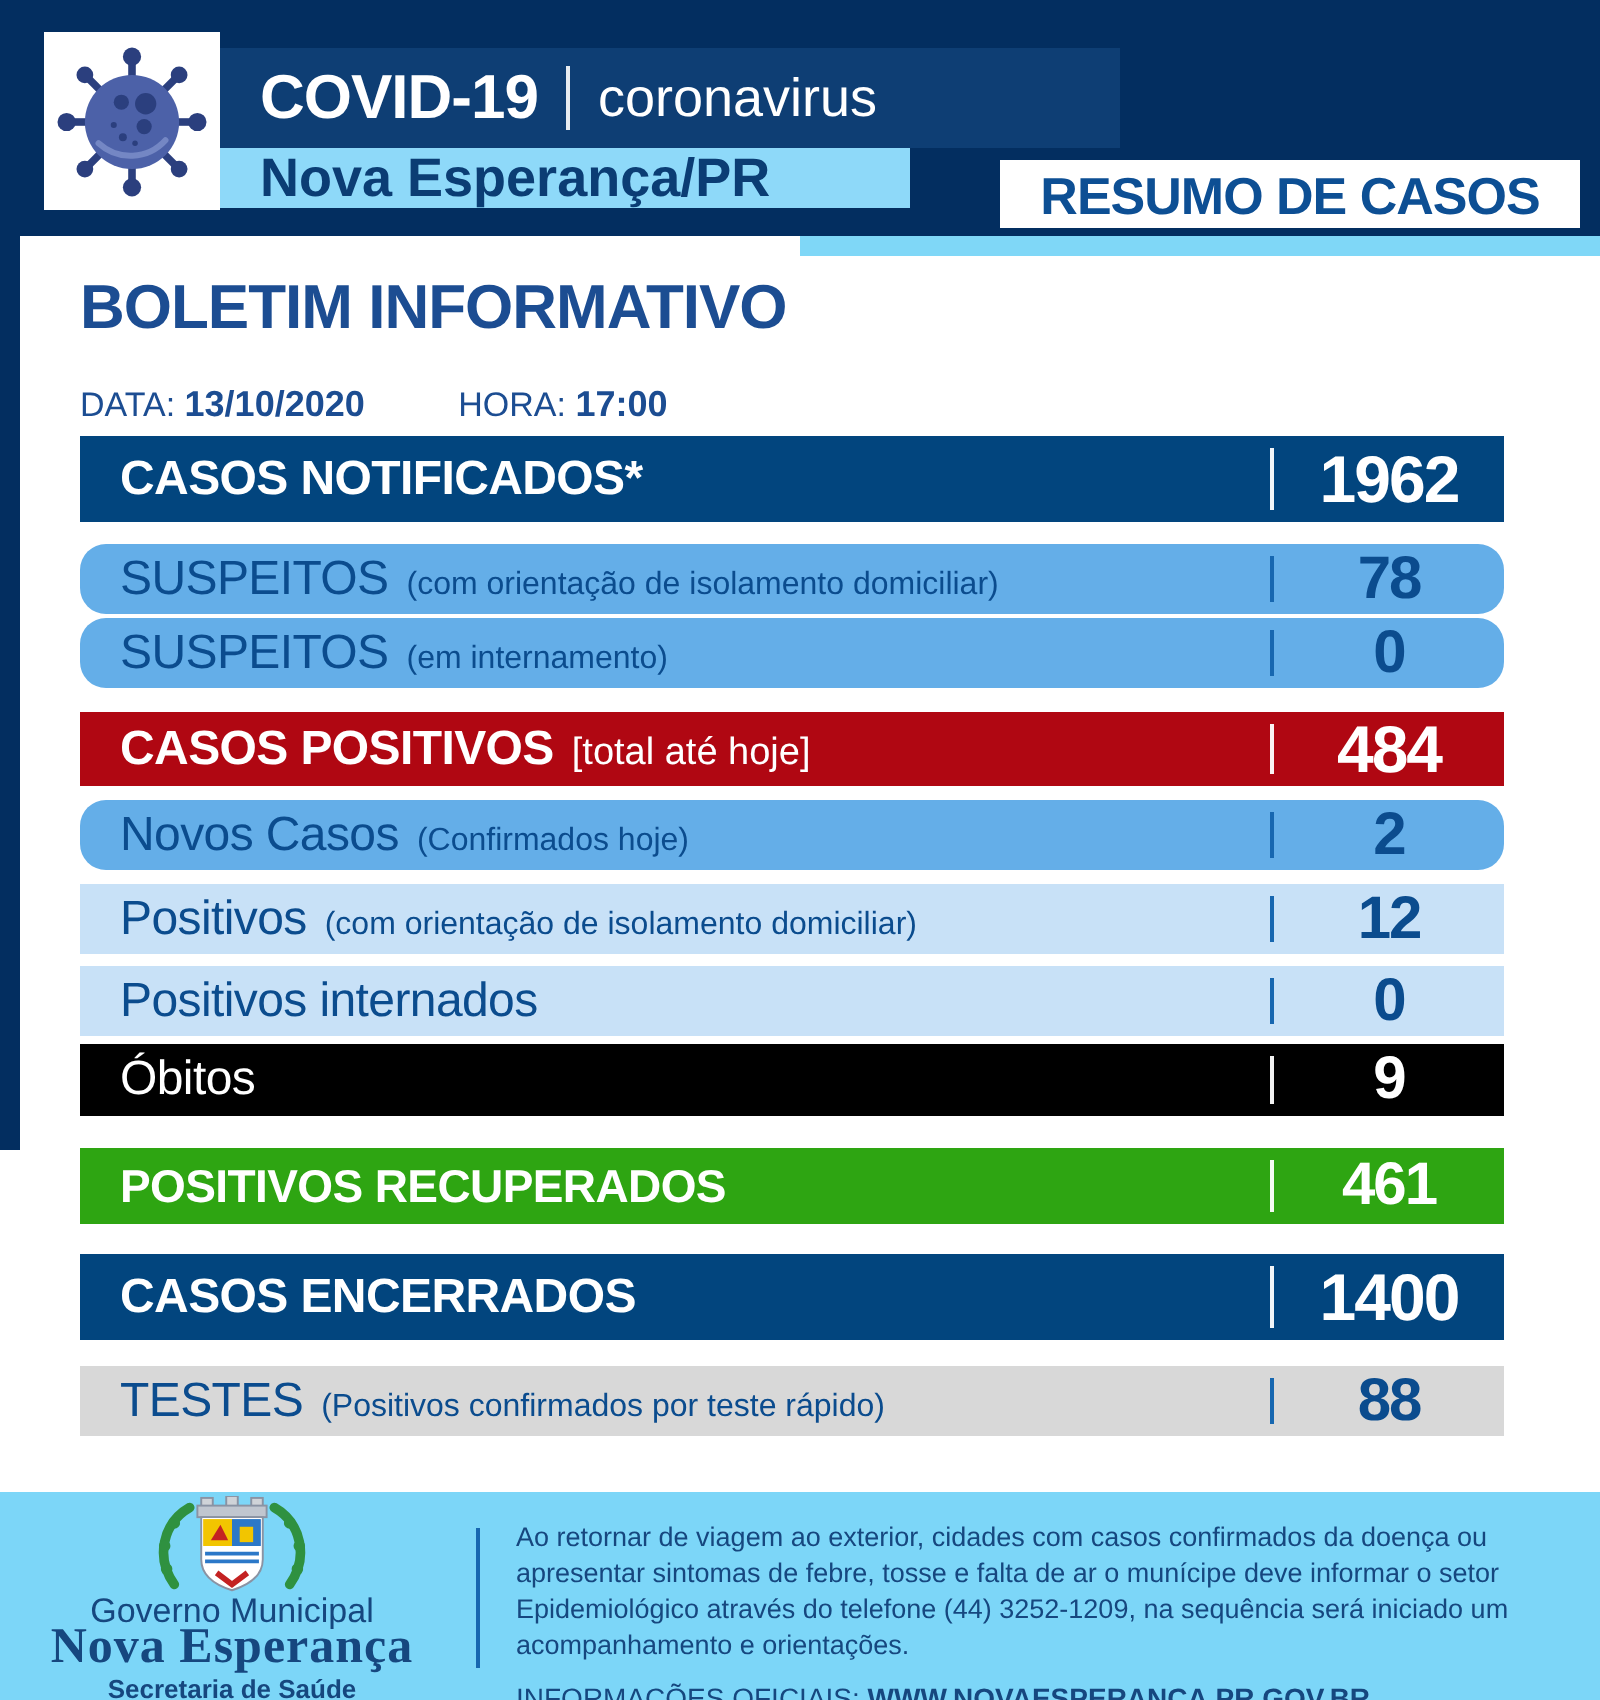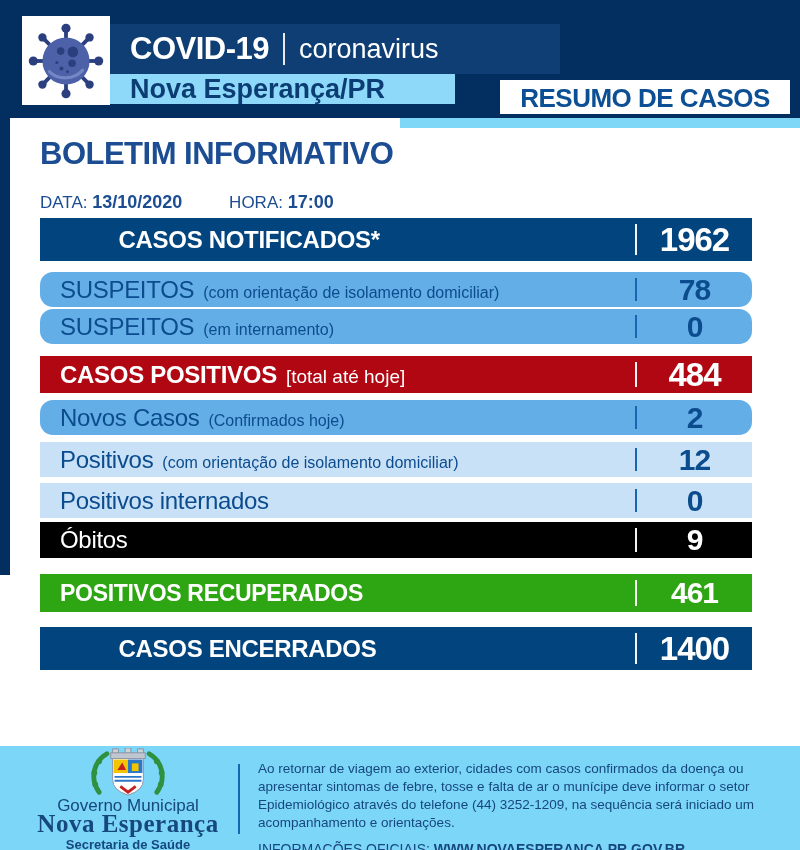--- a/index.html
+++ b/index.html
@@ -38,40 +38,40 @@
   .dateline .val{font-weight:700;font-size:18px;}
   .dateline .hora{margin-left:42px;}
   
   .rows{position:absolute;left:40px;top:218px;width:712px;}
   .row{position:relative;display:flex;align-items:center;}
   .row:nth-child(2){margin-top:11px;} .row:nth-child(3){margin-top:2px;}
   .row:nth-child(4){margin-top:12px;} .row:nth-child(5){margin-top:7px;}
   .row:nth-child(6){margin-top:7px;}  .row:nth-child(7){margin-top:6px;}
   .row:nth-child(8){margin-top:4px;}  .row:nth-child(9){margin-top:16px;}
   .row:nth-child(10){margin-top:15px;}.row:nth-child(11){margin-top:13px;}
-  .row--navy{height:43px;background:var(--row-navy);color:#fff;justify-content:center;}
+  .row--navy{height:43px;background:var(--row-navy);color:#fff;}
   .row--blue{height:35px;background:var(--row-blue);color:var(--dark-text);border-radius:13px;}
   .row--lightblue{height:35px;background:var(--row-lightblue);color:var(--dark-text);}
   .row--red{height:37px;background:var(--row-red);color:#fff;}
   .row--black{height:36px;background:#000;color:#fff;}
   .row--green{height:38px;background:var(--row-green);color:#fff;}
   .row--gray{height:35px;background:var(--row-gray);color:var(--dark-text);}
   .label-wrap{display:flex;align-items:baseline;gap:9px;padding-left:20px;width:595px;overflow:hidden;white-space:nowrap;}
   .row-label{font-size:24px;font-weight:400;letter-spacing:-0.3px;}
   .row--navy .row-label,.row--red .row-label{font-weight:700;}
   .row--green .row-label{font-weight:700;font-size:23px;}
   .row-note{font-size:16px;font-weight:400;}
   .row--red .row-note{font-size:19px;}
   .row-divider{position:absolute;left:595px;top:6px;bottom:6px;width:2px;background:var(--divider-dark);}
   .row--navy .row-divider,.row--red .row-divider,.row--black .row-divider,.row--green .row-divider{background:rgba(255,255,255,.95);}
   .row-value{position:absolute;left:597px;right:0;text-align:center;font-weight:700;font-size:30px;letter-spacing:-1px;}
   .row--navy .row-value,.row--red .row-value{font-size:33px;}
   
   .footer{position:absolute;left:0;top:746px;width:800px;height:104px;background:var(--footer-bg);}
-  .footer-left{position:absolute;left:12px;top:0;width:232px;height:104px;text-align:center;color:var(--footer-text);}
+  .footer-left{position:absolute;left:0;top:0;width:232px;height:104px;text-align:center;color:var(--footer-text);}
   .crest{position:absolute;left:74px;top:2px;width:84px;height:50px;}
   .gov1{position:absolute;top:50px;width:100%;font-size:17px;}
   .gov2{position:absolute;top:64px;width:100%;font-family:"Liberation Serif", serif;font-weight:700;font-size:25px;letter-spacing:0.5px;}
   .gov3{position:absolute;top:91px;width:100%;font-size:13px;font-weight:700;}
   .footer-divider{position:absolute;left:238px;top:18px;width:2px;height:70px;background:var(--divider-dark);}
   .footer-right{position:absolute;left:258px;top:14px;width:512px;color:var(--footer-text);font-size:13.5px;line-height:1.34;}
   .info-line{margin-top:8px;font-size:14px;}
   .info-url{font-weight:700;}
 </style>
 </head>
@@ -213,20 +213,28 @@
     <span class="row-value">461</span>
   </div>
     <div class="row row--navy">
     <div class="label-wrap">
       <span class="row-label">CASOS ENCERRADOS</span>
 
     </div>
     <span class="row-divider"></span>
     <span class="row-value">1400</span>
   </div>
+    <div class="row row--gray">
+    <div class="label-wrap">
+      <span class="row-label">TESTES</span>
+      <span class="row-note">(Positivos confirmados por teste rápido)</span>
+    </div>
+    <span class="row-divider"></span>
+    <span class="row-value">88</span>
+  </div>
   </div>
 
 <div class="footer">
   <div class="footer-left">
     <svg class="crest" viewBox="0 0 84 52">
       <path d="M12,46 C2,32 6,14 20,6" fill="none" stroke="#2f9140" stroke-width="5" stroke-linecap="round"></path>
       <path d="M72,46 C82,32 78,14 64,6" fill="none" stroke="#2f9140" stroke-width="5" stroke-linecap="round"></path>
       <g fill="#2f9140">
         <circle cx="8" cy="38" r="3"></circle>
           <circle cx="7" cy="26" r="3"></circle>

